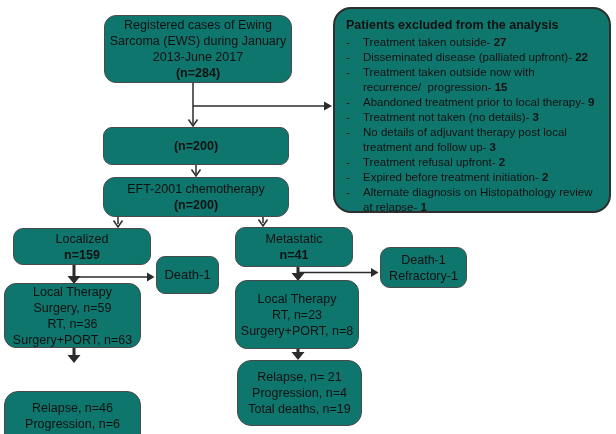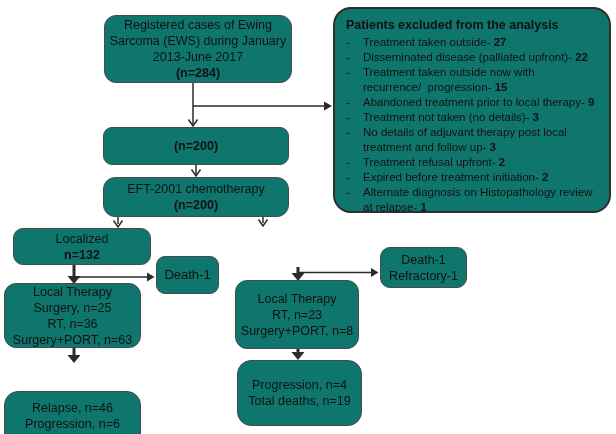--- a/index.html
+++ b/index.html
@@ -186,50 +186,55 @@
     <span class="bold">(n=200)</span>
   </div>
 
   <div class="box b-eft">
     <span>EFT-2001 chemotherapy</span>
     <span class="bold">(n=200)</span>
   </div>
 
   <div class="box b-localized">
     <span>Localized</span>
-    <span class="bold">n=132</span>
+    <span class="bold">n=159</span>
   </div>
 
   <div class="box b-death-l">
     <span>Death-1</span>
   </div>
 
   <div class="box b-lt-l">
     <div>Local Therapy</div>
-    <div>Surgery, n=25</div>
+    <div>Surgery, n=59</div>
     <div>RT, n=36</div>
     <div>Surgery+PORT, n=63</div>
   </div>
 
   <div class="box b-relapse-l">
     <div>Relapse, n=46</div>
     <div>Progression, n=6</div>
     <div>Total deaths, n=42</div>
   </div>
 
+  <div class="box b-metastatic">
+    <span>Metastatic</span>
+    <span class="bold">n=41</span>
+  </div>
 
   <div class="box b-death-r">
     <span>Death-1</span>
     <span>Refractory-1</span>
   </div>
 
   <div class="box b-lt-r">
     <div>Local Therapy</div>
     <div>RT, n=23</div>
     <div>Surgery+PORT, n=8</div>
   </div>
 
   <div class="box b-relapse-r">
+    <div>Relapse, n= 21</div>
     <div>Progression, n=4</div>
     <div>Total deaths, n=19</div>
   </div>
 
 </div>
 
 </body></html>

